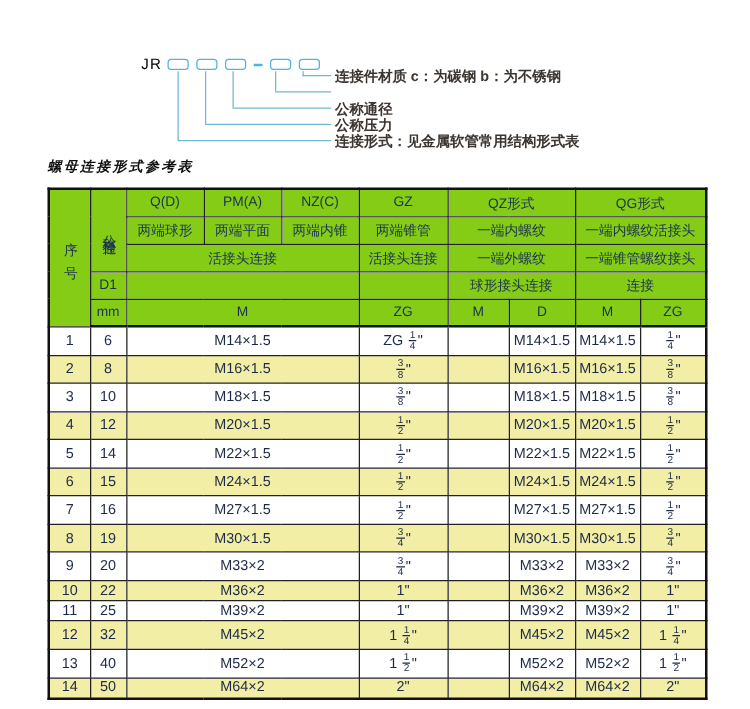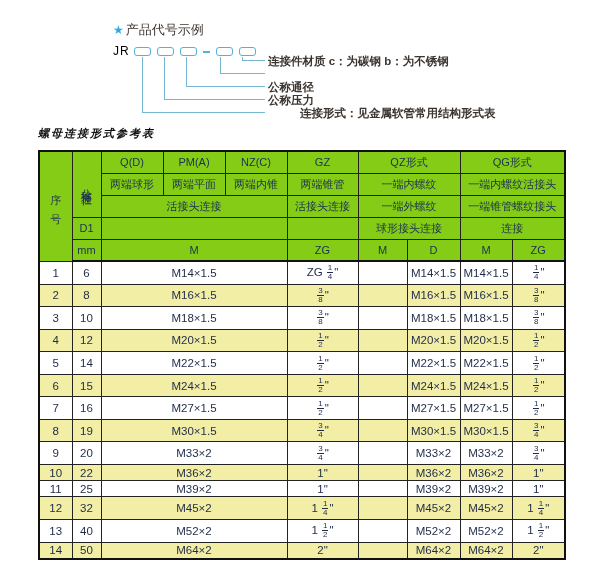--- a/index.html
+++ b/index.html
@@ -36,21 +36,20 @@
   .vtext.narrow { letter-spacing:2px; }
   .frac { display:inline-block; vertical-align:-3px; text-align:center; line-height:1; font-size:8px; margin:0 1px; }
   .frac .fn { display:block; border-bottom:1px solid currentColor; padding:0 1px; }
   .frac .fd { display:block; }
 </style>
 </head>
 <body>
 
 <div class="page">
 
-  <div class="diagram-title"><span class="star">★</span><span>产品代号示例</span></div>
 
   <div class="jr-prefix">JR</div>
 
   <div class="code-boxes">
     <span class="code-box"></span>
     <span class="code-box"></span>
     <span class="code-box"></span>
     <span class="code-dash"></span>
     <span class="code-box"></span>
     <span class="code-box"></span>
@@ -63,21 +62,21 @@
   <div class="conn-v" style="left:186px;top:57px;height:29px;"></div>
   <div class="conn-h" style="left:186px;top:86px;width:79px;"></div>
   <div class="conn-v" style="left:164px;top:57px;height:42px;"></div>
   <div class="conn-h" style="left:164px;top:99px;width:101px;"></div>
   <div class="conn-v" style="left:142px;top:57px;height:55px;"></div>
   <div class="conn-h" style="left:142px;top:112px;width:123px;"></div>
 
   <div class="callout" style="top:54px;">连接件材质  c：为碳钢  b：为不锈钢</div>
   <div class="callout" style="top:80px;">公称通径</div>
   <div class="callout" style="top:93px;">公称压力</div>
-  <div class="callout" style="top:106px;margin-left:32px;">连接形式：见金属软管常用结构形式表</div>
+  <div class="callout" style="top:106px;">连接形式：见金属软管常用结构形式表</div>
 
   <div class="table-title">螺母连接形式参考表</div>
 
   <table class="ref">
     <colgroup>
       <col style="width:33px">
         <col style="width:29px">
         <col style="width:62px">
         <col style="width:62px">
       <col style="width:62px">

